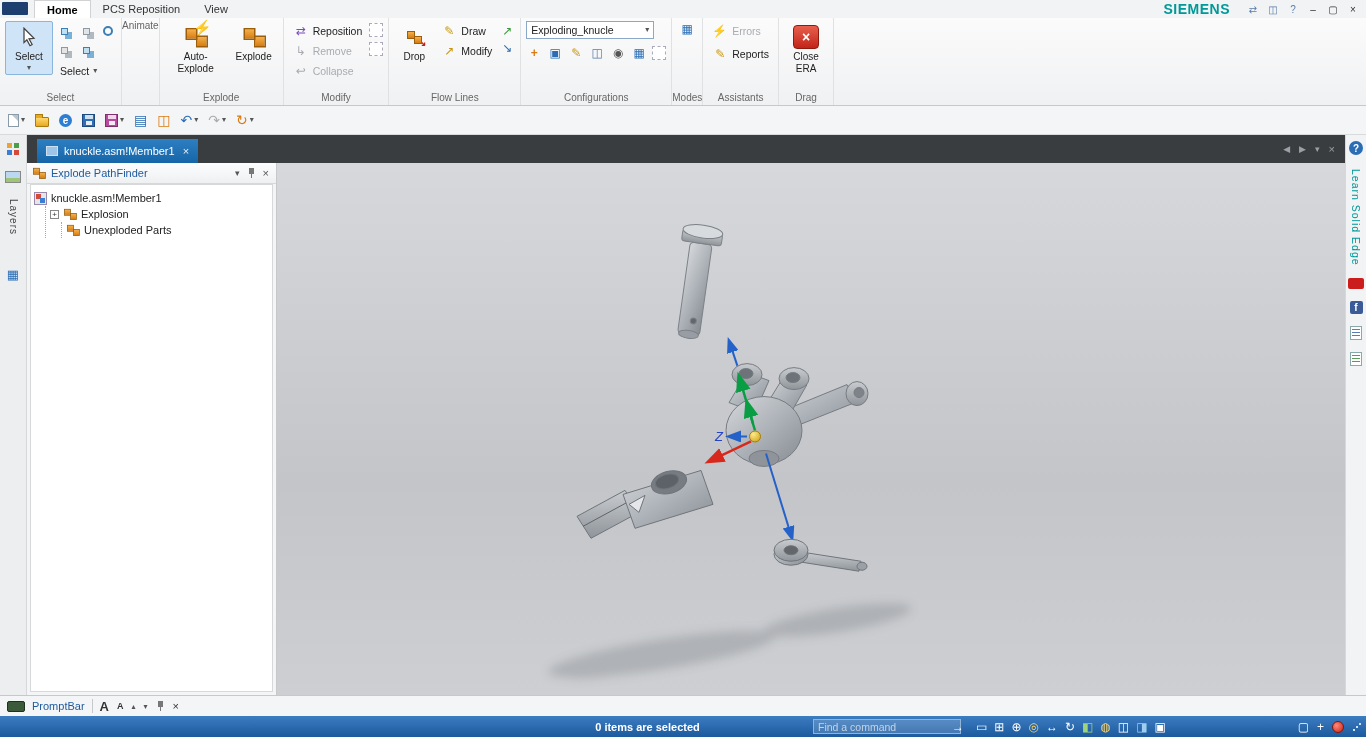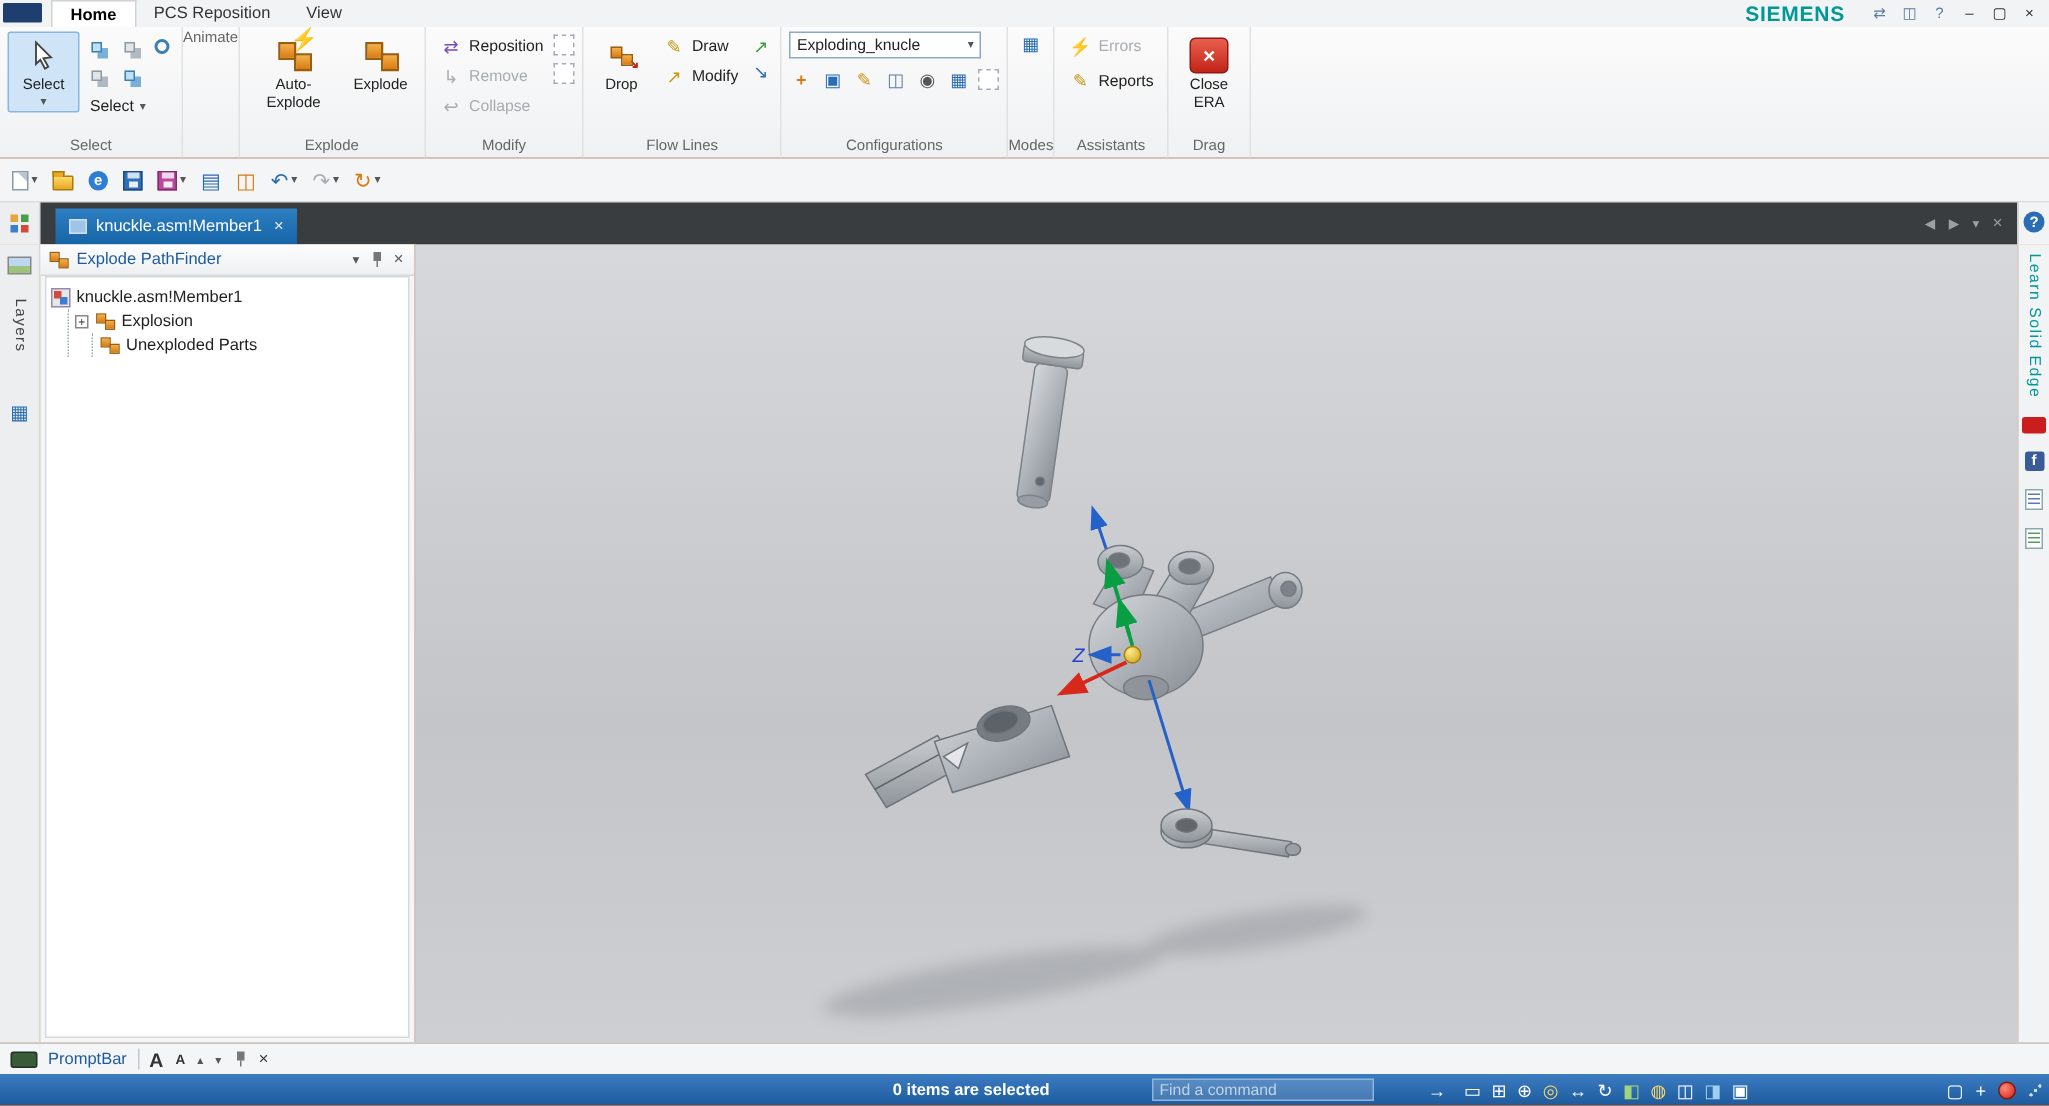--- a/index.html
+++ b/index.html
@@ -121,21 +121,21 @@
 .pdiv{width:1px;height:14px;background:#c6c8ca}
 .pmsg{font-size:12px;color:#111;flex:1;white-space:nowrap;overflow:hidden}
 .pright{display:flex;align-items:center;gap:8px;padding-right:2px;color:#333}
 .pright .fA{font-size:13px;font-weight:bold;cursor:pointer}
 .pright .fa{font-size:9px;font-weight:bold;cursor:pointer}
 .pright .tiny{font-size:8px;color:#555;cursor:pointer}
 
 
 .status{height:21px;background:linear-gradient(#3c7cc0,#1d5a9e);flex:none;position:relative;color:#fff}
 .selstat{position:absolute;left:560px;top:0;width:175px;height:100%;display:flex;align-items:center;justify-content:center;font-weight:bold;font-size:11px}
-.cmdbox{position:absolute;left:768px;top:3px;width:148px;height:15px;background:rgba(255,255,255,.16);border:1px solid #8fb4d8;display:flex;align-items:flex-end;padding:0 4px}
+.cmdbox{position:absolute;left:813px;top:3px;width:148px;height:15px;background:rgba(255,255,255,.16);border:1px solid #8fb4d8;display:flex;align-items:flex-end;padding:0 4px}
 .cmdbox input{border:none;outline:none;background:transparent;color:#e4ecf4;font-size:10.5px;width:100%;font-family:"Liberation Sans",sans-serif}
 .cmdbox input::placeholder{color:#c2d4e6}
 .goarr{position:absolute;left:952px;top:0;height:100%;display:flex;align-items:center;font-size:12px;cursor:pointer}
 .sticons{position:absolute;left:976px;top:0;height:100%;display:flex;align-items:center;gap:7px;font-size:12px}
 .sticons span{cursor:pointer}
 .sticons span:nth-child(4){color:#ffd86b}
 .sticons span:nth-child(7){color:#9ed47a}
 .sticons span:nth-child(8){color:#ffd86b}
 .sticons span:nth-child(10){color:#9ecff0}
 .strt{position:absolute;right:5px;top:0;height:100%;display:flex;align-items:center;gap:8px;font-size:11px}

